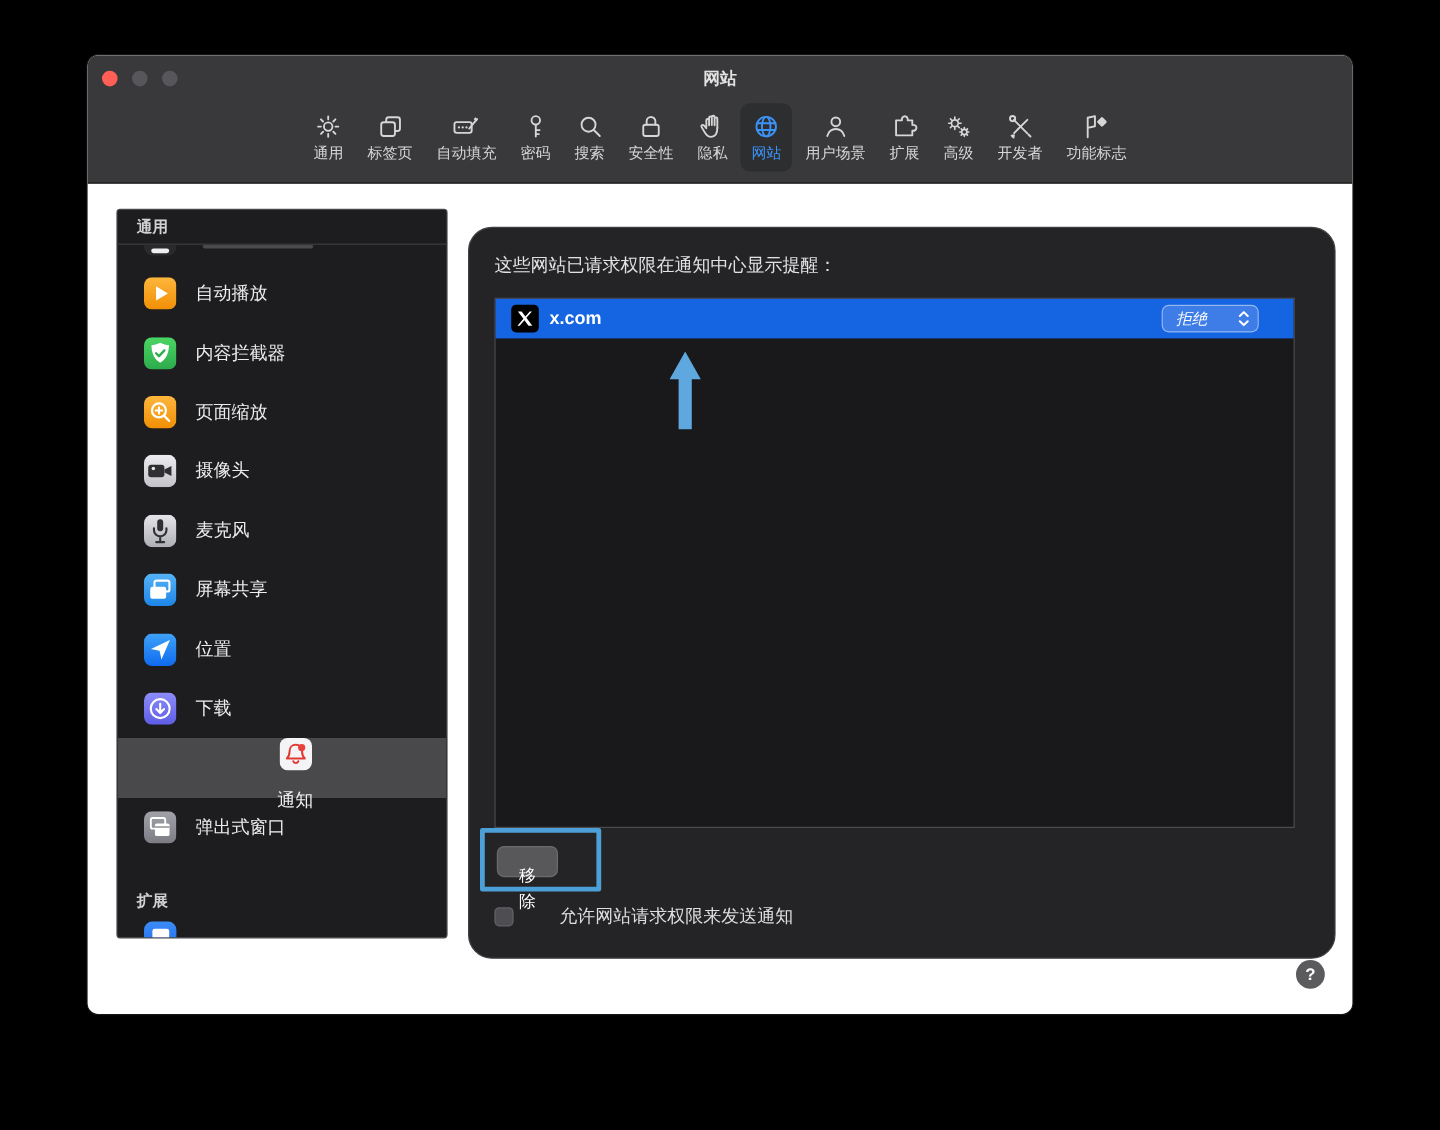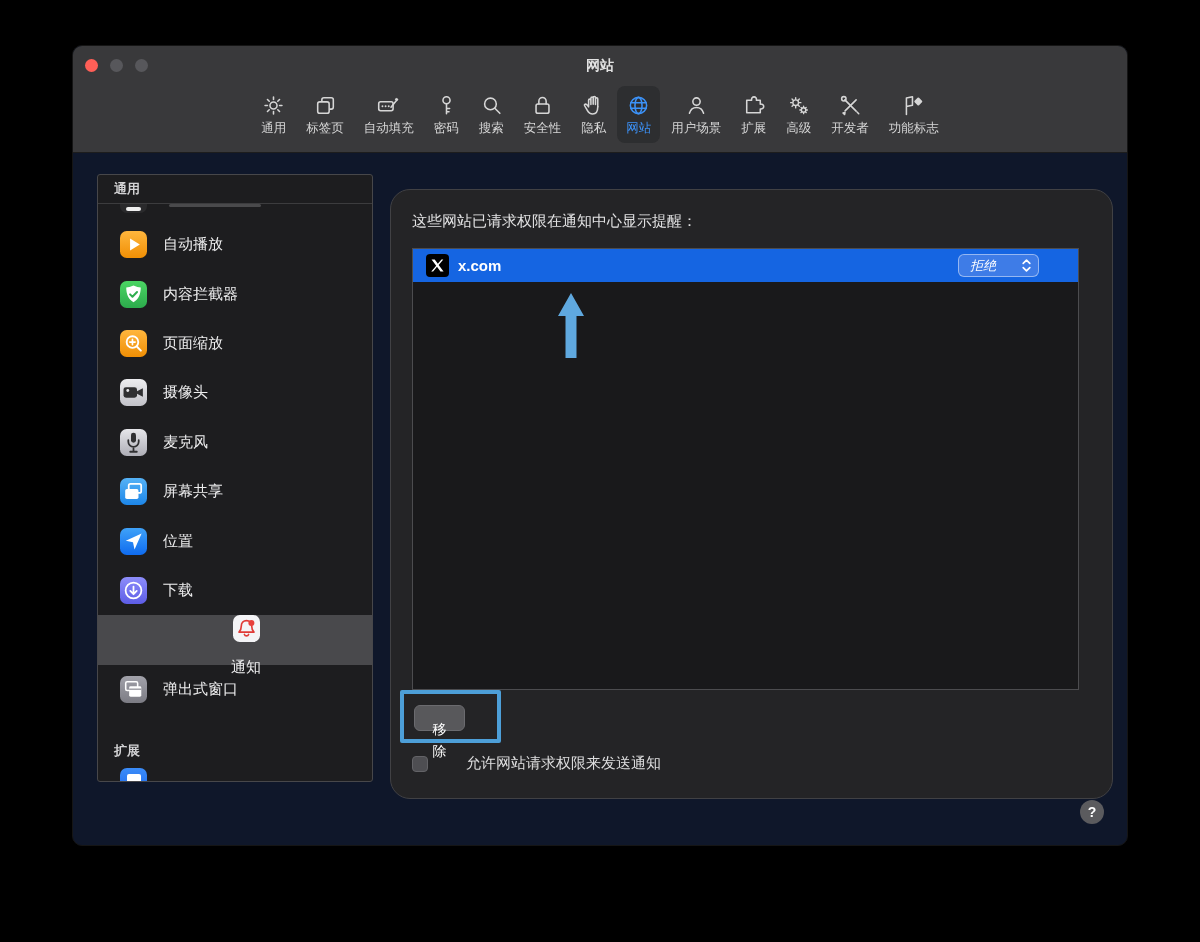--- a/index.html
+++ b/index.html
@@ -1,21 +1,21 @@
 <!DOCTYPE html>
 <html><head>
 <meta charset="utf-8">
 <style>
   html,body{margin:0;padding:0;background:#000;width:1200px;height:942px;
     font-family:"Liberation Sans","DejaVu Sans",sans-serif;
     -webkit-font-smoothing:antialiased;}
   *{box-sizing:border-box;}
 
   .window{position:absolute;left:72px;top:45px;width:1056px;height:801px;
-    background:#0f172a;border-radius:10px;overflow:hidden;
+    background:#ffffff;border-radius:10px;overflow:hidden;
     box-shadow:0 20px 50px rgba(0,0,0,.7);border:1px solid #151515;}
 
   
   .chrome{position:absolute;left:0;top:0;width:100%;height:107px;background:#39393b;
     border-bottom:1px solid #1d1d1d;}
   .titlebar{position:relative;height:39px;}
   .traffic{position:absolute;left:12px;top:13px;display:flex;gap:12px;}
   .dot{width:13px;height:13px;border-radius:50%;}
   .dot.red{background:#ff5f57;}
   .dot.gray{background:#57575b;}
@@ -53,21 +53,21 @@
   .partial-ext:after{content:"";position:absolute;left:6.5px;top:6px;width:14px;
     height:14px;background:#fff;border-radius:2px;}
 
   
   .main-panel{position:absolute;left:317px;top:143px;width:723px;height:610px;
     background:#242426;border:1px solid #414144;border-radius:20px;}
   .heading{position:absolute;left:21px;top:22px;font-size:15px;color:#e2e2e3;}
   .sites-table{position:absolute;left:21px;top:58px;width:667px;height:442px;
     background:#19191b;border:1px solid #4c4c4f;}
   .site-row{height:33px;display:flex;align-items:center;background:#1565e2;
-    padding:0 15px 0 13px;}
+    padding:0 5px 0 13px;}
   .favicon{width:23px;height:23px;border-radius:4px;background:#000;flex:0 0 23px;
     display:flex;align-items:center;justify-content:center;}
   .favicon svg{width:15px;height:15px;display:block;}
   .site-name{margin-left:9px;color:#fff;font-size:15px;font-weight:700;flex:1;}
   .perm-dropdown{width:81px;height:23px;background:#3e7ce7;
     border:1px solid rgba(255,255,255,.45);border-radius:6px;display:flex;
     align-items:center;padding:0 6px 0 11px;margin-right:24px;font-style:italic;}
   .perm-label{color:#fff;font-size:13px;flex:1;}
   .chev svg{display:block;width:11px;height:15px;}
 

